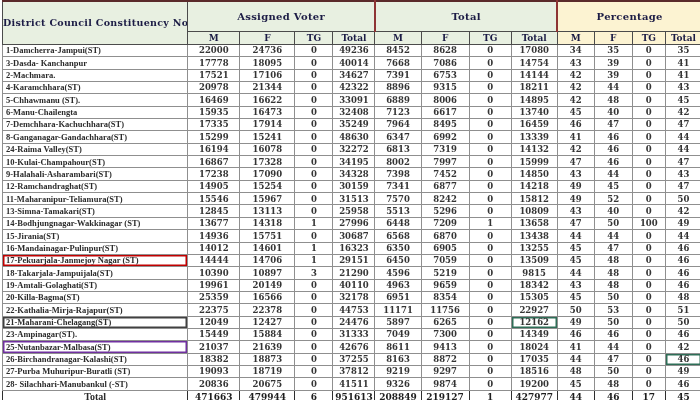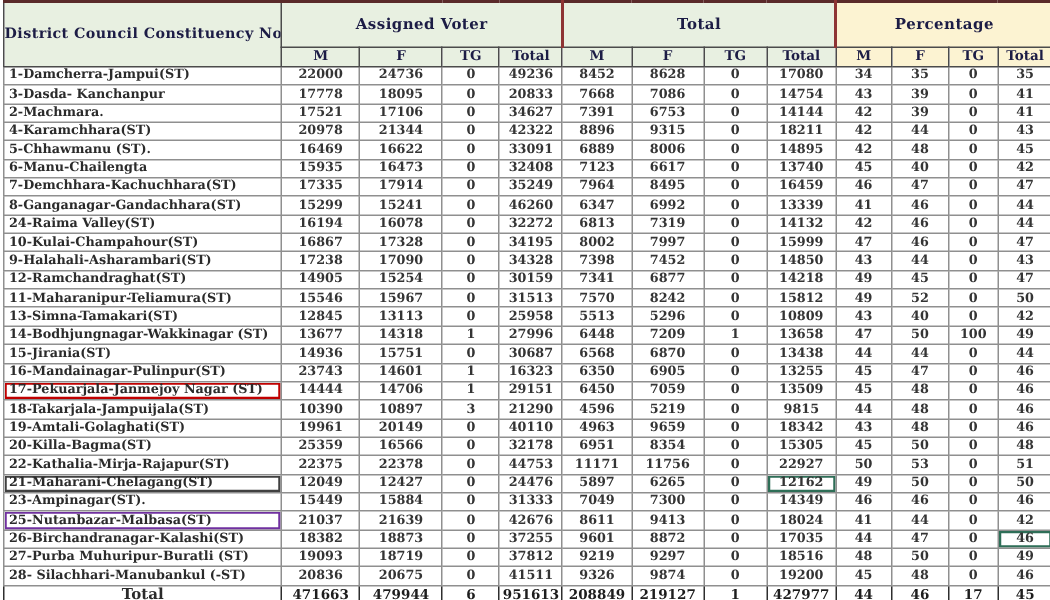--- a/index.html
+++ b/index.html
@@ -17,21 +17,21 @@
   .sub-row th{height:12px;font-size:9px;}
   th.corner{font-size:9.5px;line-height:1.25;}
   .green{background:#e8f0e1;}
   .cream{background:#fcf3d2;}
   th.maroon-l{border-left:2px solid #8e3434;}
   thead{border-top:2px solid #5a2a2a;}
 
   tbody tr{height:12.35px;}
   tfoot tr{height:14px;}
   td{font-size:8.5px;font-weight:700;color:#343434;text-align:center;line-height:1;}
-  td.name{text-align:left;padding-left:3px;font-size:8.5px;color:#2b2b2b;}
+  td.name{text-align:left;padding-left:3px;font-size:8.5px;color:#2b2b2b;font-family:Liberation Serif, serif;}
   td.gl{border-left:1.6px solid #3b3b3b;}
   tfoot td{border:1.4px solid #2e2e2e;font-size:9px;color:#1d1d1d;}
   tfoot td.name{text-align:center;padding-left:0;font-size:10px;}
   tbody td{background:#fff;}
 </style>
 </head>
 <body>
 
 <div class="page">
   <table>
@@ -86,21 +86,21 @@
           <td class="gl">34</td>
           <td>35</td>
           <td>0</td>
           <td>35</td>
         </tr>
         <tr>
           <td class="name">3-Dasda- Kanchanpur</td>
           <td class="gl">17778</td>
           <td>18095</td>
           <td>0</td>
-          <td>20833</td>
+          <td>40014</td>
           <td class="gl">7668</td>
           <td>7086</td>
           <td>0</td>
           <td>14754</td>
           <td class="gl">43</td>
           <td>39</td>
           <td>0</td>
           <td>41</td>
         </tr>
         <tr>
@@ -176,21 +176,21 @@
           <td class="gl">46</td>
           <td>47</td>
           <td>0</td>
           <td>47</td>
         </tr>
         <tr>
           <td class="name">8-Ganganagar-Gandachhara(ST)</td>
           <td class="gl">15299</td>
           <td>15241</td>
           <td>0</td>
-          <td>46260</td>
+          <td>48630</td>
           <td class="gl">6347</td>
           <td>6992</td>
           <td>0</td>
           <td>13339</td>
           <td class="gl">41</td>
           <td>46</td>
           <td>0</td>
           <td>44</td>
         </tr>
         <tr>
@@ -308,21 +308,21 @@
           <td>6870</td>
           <td>0</td>
           <td>13438</td>
           <td class="gl">44</td>
           <td>44</td>
           <td>0</td>
           <td>44</td>
         </tr>
         <tr>
           <td class="name">16-Mandainagar-Pulinpur(ST)</td>
-          <td class="gl">23743</td>
+          <td class="gl">14012</td>
           <td>14601</td>
           <td>1</td>
           <td>16323</td>
           <td class="gl">6350</td>
           <td>6905</td>
           <td>0</td>
           <td>13255</td>
           <td class="gl">45</td>
           <td>47</td>
           <td>0</td>
@@ -447,21 +447,21 @@
           <td>44</td>
           <td>0</td>
           <td>42</td>
         </tr>
         <tr>
           <td class="name">26-Birchandranagar-Kalashi(ST)</td>
           <td class="gl">18382</td>
           <td>18873</td>
           <td>0</td>
           <td>37255</td>
-          <td class="gl">9601</td>
+          <td class="gl">8163</td>
           <td>8872</td>
           <td>0</td>
           <td>17035</td>
           <td class="gl">44</td>
           <td>47</td>
           <td>0</td>
           <td style="box-shadow: rgb(46, 110, 87) 0px 0px 0px 1.5px inset;">46</td>
         </tr>
         <tr>
           <td class="name">27-Purba Muhuripur-Buratli (ST)</td>

